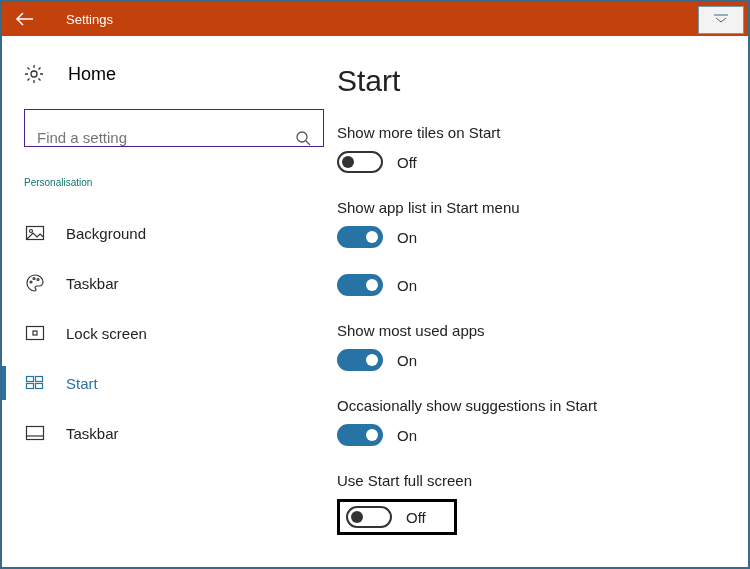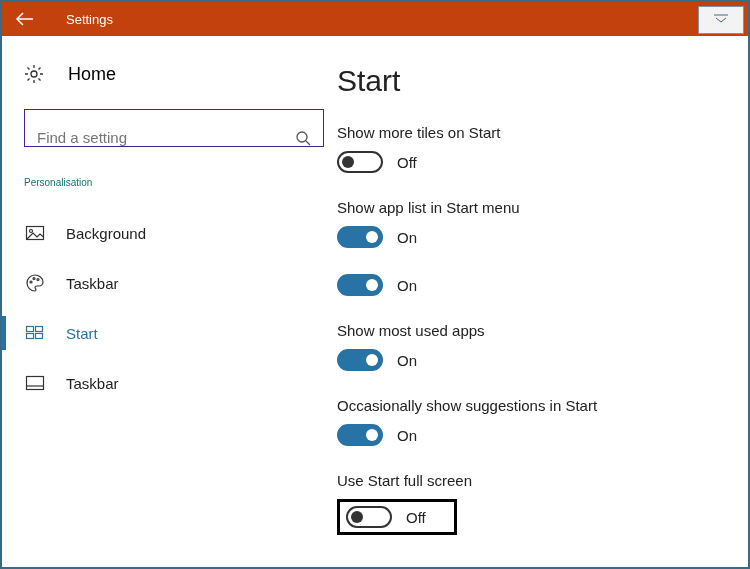--- a/index.html
+++ b/index.html
@@ -184,20 +184,29 @@
         <span class="icon">
           <svg width="18" height="18" viewBox="0 0 18 18" fill="none" stroke="#333" stroke-width="1.2">
             <path d="M9 1a8 8 0 1 0 0 16c1 0 1-1 1-1.5s-1-1-1-2 1-1.5 2-1.5h2a4 4 0 0 0 4-4C17 4 13 1 9 1z"></path>
             <circle cx="5" cy="8" r="1"></circle>
               <circle cx="8" cy="4.5" r="1"></circle>
               <circle cx="12" cy="5.5" r="1"></circle>
           </svg>
         </span>
         <span>Taskbar</span>
       </li>
+      <li class="nav-item">
+        <span class="icon">
+          <svg width="18" height="18" viewBox="0 0 18 14" fill="none" stroke="#333" stroke-width="1.2">
+            <rect x="0.5" y="0.5" width="17" height="13"></rect>
+            <rect x="7" y="5" width="4" height="4"></rect>
+          </svg>
+        </span>
+        <span>Lock screen</span>
+      </li>
       <li class="nav-item active">
         <span class="icon">
           <svg width="18" height="18" viewBox="0 0 18 14" fill="none" stroke="#2873a5" stroke-width="1.2">
             <rect x="0.5" y="0.5" width="7" height="5"></rect>
             <rect x="9.5" y="0.5" width="7" height="5"></rect>
             <rect x="0.5" y="7.5" width="7" height="5"></rect>
             <rect x="9.5" y="7.5" width="7" height="5"></rect>
           </svg>
         </span>
         <span>Start</span>

